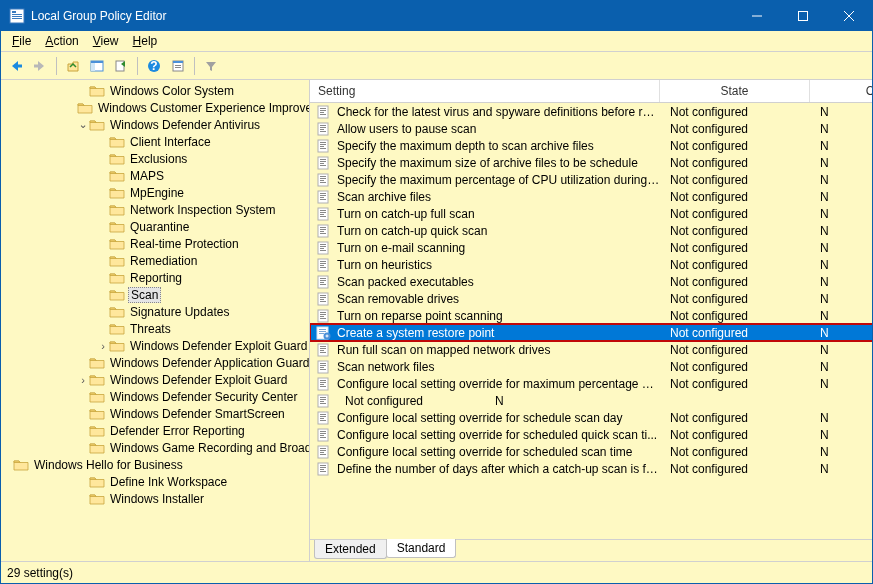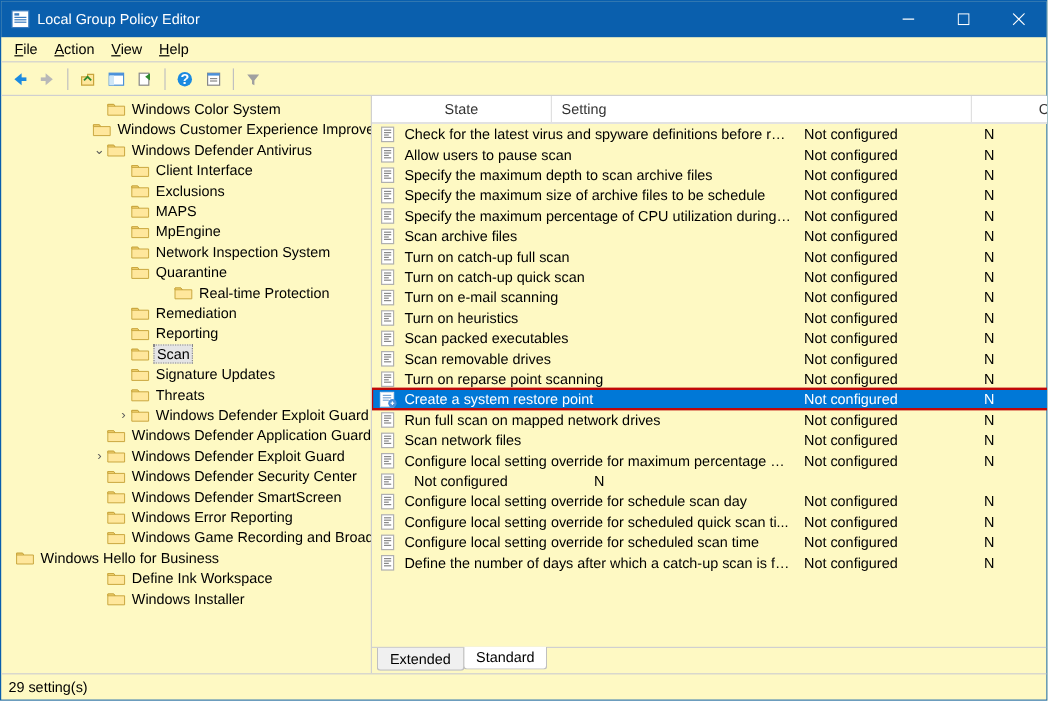--- a/index.html
+++ b/index.html
@@ -227,21 +227,21 @@
           <div class="tree-row" style="padding-left: 96px;">
             <span class="tree-toggle"></span>
             <span class="tree-folder">
               <svg width="16" height="14" viewBox="0 0 16 14">
                 <path d="M1 3 L6 3 L7 4.5 L15 4.5 L15 12 L1 12 Z" fill="#ffe79c" stroke="#c8a43c" stroke-width="0.8"></path>
                 <path d="M1 3 L6 3 L7 4.5 L1 4.5 Z" fill="#f7d877" stroke="#c8a43c" stroke-width="0.8"></path>
               </svg>
             </span>
             <span class="tree-label">Quarantine</span>
           </div>
-          <div class="tree-row" style="padding-left: 96px; margin-left: 36px;">
+          <div class="tree-row" style="padding-left: 96px;">
             <span class="tree-toggle"></span>
             <span class="tree-folder">
               <svg width="16" height="14" viewBox="0 0 16 14">
                 <path d="M1 3 L6 3 L7 4.5 L15 4.5 L15 12 L1 12 Z" fill="#ffe79c" stroke="#c8a43c" stroke-width="0.8"></path>
                 <path d="M1 3 L6 3 L7 4.5 L1 4.5 Z" fill="#f7d877" stroke="#c8a43c" stroke-width="0.8"></path>
               </svg>
             </span>
             <span class="tree-label">Real-time Protection</span>
           </div>
           <div class="tree-row" style="padding-left: 96px;">
@@ -345,21 +345,21 @@
             <span class="tree-label">Windows Defender SmartScreen</span>
           </div>
           <div class="tree-row" style="padding-left: 76px;">
             <span class="tree-toggle"></span>
             <span class="tree-folder">
               <svg width="16" height="14" viewBox="0 0 16 14">
                 <path d="M1 3 L6 3 L7 4.5 L15 4.5 L15 12 L1 12 Z" fill="#ffe79c" stroke="#c8a43c" stroke-width="0.8"></path>
                 <path d="M1 3 L6 3 L7 4.5 L1 4.5 Z" fill="#f7d877" stroke="#c8a43c" stroke-width="0.8"></path>
               </svg>
             </span>
-            <span class="tree-label">Windows Error Reporting</span>
+            <span class="tree-label">Defender Error Reporting</span>
           </div>
           <div class="tree-row" style="padding-left: 76px;">
             <span class="tree-toggle"></span>
             <span class="tree-folder">
               <svg width="16" height="14" viewBox="0 0 16 14">
                 <path d="M1 3 L6 3 L7 4.5 L15 4.5 L15 12 L1 12 Z" fill="#ffe79c" stroke="#c8a43c" stroke-width="0.8"></path>
                 <path d="M1 3 L6 3 L7 4.5 L1 4.5 Z" fill="#f7d877" stroke="#c8a43c" stroke-width="0.8"></path>
               </svg>
             </span>
             <span class="tree-label">Windows Game Recording and Broadcasting</span>
@@ -394,22 +394,22 @@
             </span>
             <span class="tree-label">Windows Installer</span>
           </div>
         </div>
     </div>
 
     <div class="list-pane">
       <div class="list-wrap">
         <div class="list-inner">
           <div class="list-header">
+            <div class="col-h col-setting">Setting</div>
             <div class="col-h col-state">State</div>
-            <div class="col-h col-setting">Setting</div>
             <div class="col-h col-comment"><span>Com</span></div>
           </div>
           <div class="list-body" id="list-body">
               <div class="list-row">
                 <span class="ricon">
                   <svg width="16" height="16" viewBox="0 0 16 16">
                     <rect x="2" y="2" width="10" height="12" fill="#fff" stroke="#b0b0b0"></rect>
                     <rect x="4" y="4" width="6" height="1" fill="#888"></rect>
                     <rect x="4" y="6" width="6" height="1" fill="#888"></rect>
                     <rect x="4" y="8" width="4" height="1" fill="#888"></rect>

